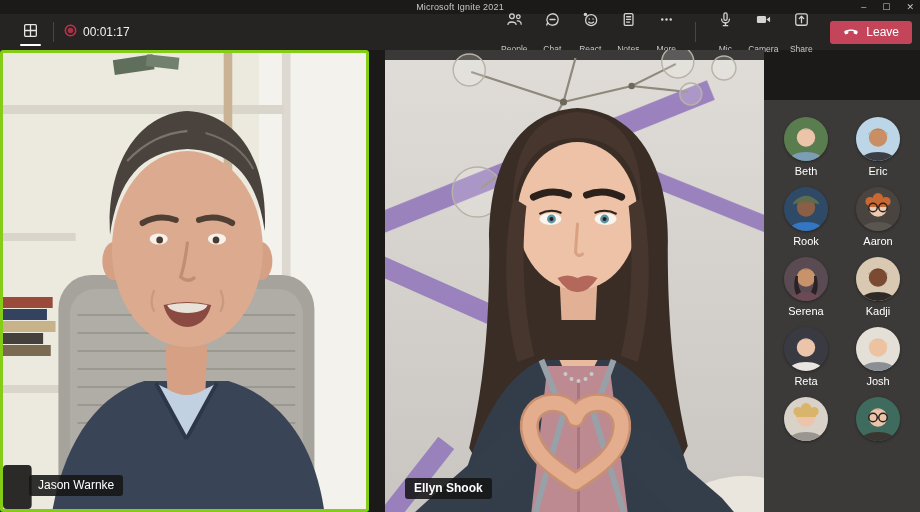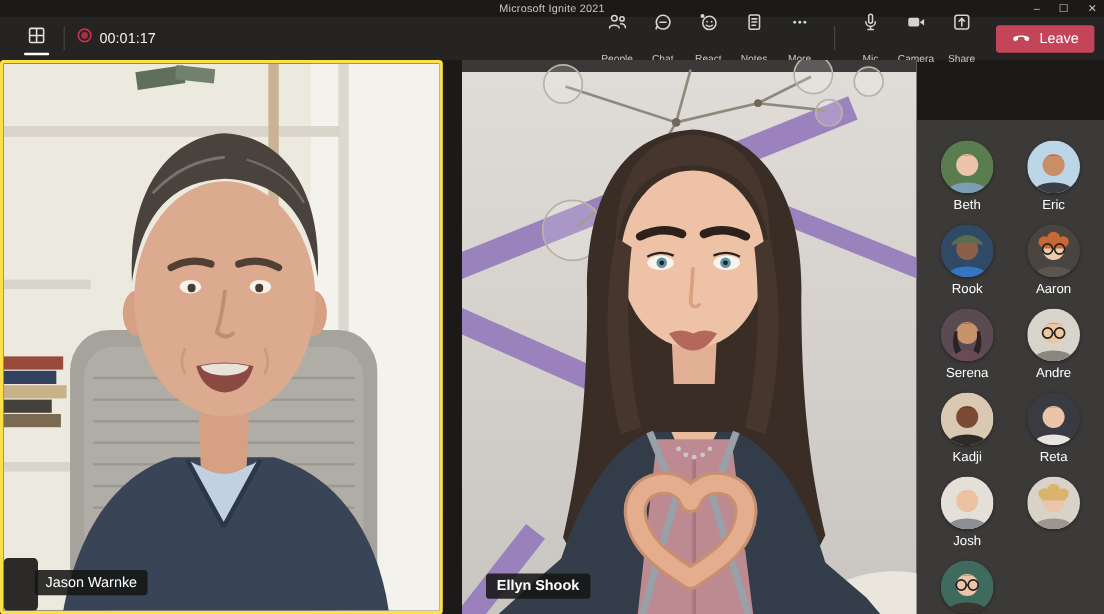--- a/index.html
+++ b/index.html
@@ -28,31 +28,31 @@
             gap:12px; min-width:38px; padding:0 3px; height:100%; color:#c8c6c4; cursor:default; }
   .tb-btn .lbl { font-size:8.5px; }
   .leave-btn { display:flex; align-items:center; gap:7px; background:#c4455a; color:#fff;
                border:none; border-radius:3px; height:23px; padding:0 13px; margin:0 8px 0 10px;
                font-size:12px; font-family:inherit; }
 
   
   .stage { position:absolute; top:50px; left:0; width:920px; height:462px; }
   .tile { position:absolute; top:0; height:462px; overflow:hidden; background:#222; }
   .tile svg { display:block; width:100%; height:100%; }
-  .tile-left { left:0; width:369px; border:3px solid #fde047; border-radius:3px; }
+  .tile-left { left:0; width:369px; border:3px solid #84cc16; border-radius:3px; }
   .tile-right { left:385px; width:379px;font-weight:bold; }
   .nametag { position:absolute; left:26px; bottom:13px; background:rgba(22,22,22,.88);
              color:#fff; font-size:12px; padding:3px 9px 4px; border-radius:3px; white-space:nowrap; }
   .tile-right .nametag { left:20px; }
 
   
   .sidebar { position:absolute; top:50px; right:0; width:156px; height:462px; background:#3b3a39;
              display:grid; grid-template-columns:1fr 1fr; align-content:start;
              padding:17px 6px 6px; row-gap:10px; justify-items:center; }
-  .p-cell { display:flex; flex-direction:column; align-items:center; width:70px; }
+  .p-cell { display:flex; flex-direction:column; align-items:center; width:70px;justify-content:center; }
   .p-avatar { width:44px; height:44px; border-radius:50%; overflow:hidden; box-shadow:0 1px 3px rgba(0,0,0,.4); }
   .p-name { margin-top:4px; font-size:11px; color:#ffffff; text-align:center; }
 </style>
 </head>
 <body>
 
 <div class="app">
 
   <div class="titlebar">
     <span class="title">Microsoft Ignite 2021</span>
@@ -357,32 +357,20 @@
       <path d="M5,44 C5,32 39,32 39,44 Z" fill="#6b4a55"></path>
       <circle cx="22" cy="20.5" r="9.2" fill="#c8936b"></circle>
       <path d="M11.5,20.5 C11.5,9.5 32.5,9.5 32.5,20.5 C32.5,15 28,12.4 22,12.4 C16,12.4 11.5,15 11.5,20.5 Z" fill="#2a2225"></path>
               <path d="M11.5,19 C9.5,27 10,33 12.5,38 L17,35 C14,29 13.5,24 14,19 Z" fill="#2a2225"></path>
                <path d="M32.5,19 C34.5,27 34,33 31.5,38 L27,35 C30,29 30.5,24 30,19 Z" fill="#2a2225"></path>
     </svg></div>
       <div class="p-name">Serena</div>
         </div>
         <div class="p-cell">
           <div class="p-avatar"><svg viewBox="0 0 44 44" width="44" height="44">
-      <rect width="44" height="44" fill="#d8d4cc"></rect>
-      <path d="M5,44 C5,32 39,32 39,44 Z" fill="#8a8680"></path>
-      <circle cx="22" cy="20.5" r="9.2" fill="#ecc7a2"></circle>
-      <path d="M11.5,20.5 C11.5,9.5 32.5,9.5 32.5,20.5 C32.5,15 28,12.4 22,12.4 C16,12.4 11.5,15 11.5,20.5 Z" fill="#1f1a16"></path>
-              <circle cx="17" cy="20.5" r="4.2" fill="none" stroke="#24211e" stroke-width="1.4"></circle>
-             <circle cx="27" cy="20.5" r="4.2" fill="none" stroke="#24211e" stroke-width="1.4"></circle>
-             <line x1="21" y1="20.5" x2="23" y2="20.5" stroke="#24211e" stroke-width="1.4"></line>
-    </svg></div>
-      <div class="p-name">Andre</div>
-        </div>
-        <div class="p-cell">
-          <div class="p-avatar"><svg viewBox="0 0 44 44" width="44" height="44">
       <rect width="44" height="44" fill="#d9c9b2"></rect>
       <path d="M5,44 C5,32 39,32 39,44 Z" fill="#2e2a28"></path>
       <circle cx="22" cy="20.5" r="9.2" fill="#7a4a32"></circle>
       <path d="M11.5,20.5 C11.5,9.5 32.5,9.5 32.5,20.5 C32.5,15 28,12.4 22,12.4 C16,12.4 11.5,15 11.5,20.5 Z" fill="#1a1512"></path>
     </svg></div>
       <div class="p-name">Kadji</div>
         </div>
         <div class="p-cell">
           <div class="p-avatar"><svg viewBox="0 0 44 44" width="44" height="44">
       <rect width="44" height="44" fill="#3a3a42"></rect>

